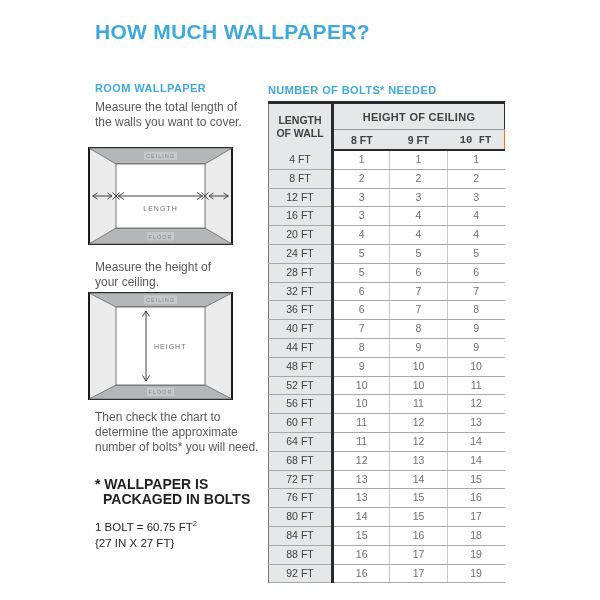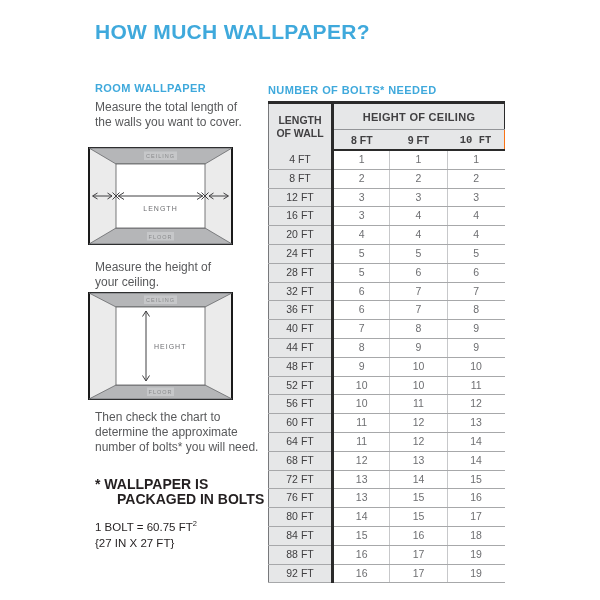--- a/index.html
+++ b/index.html
@@ -16,21 +16,21 @@
   }
   .section-heading {
     font-size:11px; font-weight:bold; color:#3fa9dc; letter-spacing:.4px;
   }
   .step-text {
     font-size:12px; color:#58595b; line-height:15px; white-space:pre-line;
   }
   .footnote {
     font-size:14px; font-weight:bold; color:#231f20; line-height:15px;
   }
-  .footnote .indent { padding-left:8px;margin-left:14px; }
+  .footnote .indent { padding-left:8px; }
   .bolt-spec { font-size:11.5px; font-weight:normal; color:#231f20; line-height:16px; }
   .bolt-spec sup { font-size:7.5px; }
 
   
   .table-heading {
     left:268px; top:84px; width:237px; text-align:left;
     font-size:11px; font-weight:bold; color:#3fa9dc; letter-spacing:.4px;
   }
   table.bolts-table {
     border-collapse:collapse; table-layout:fixed; width:237px;

